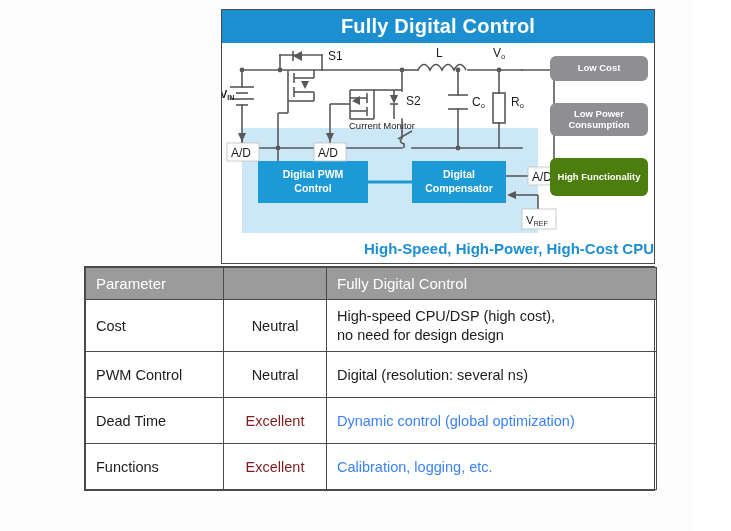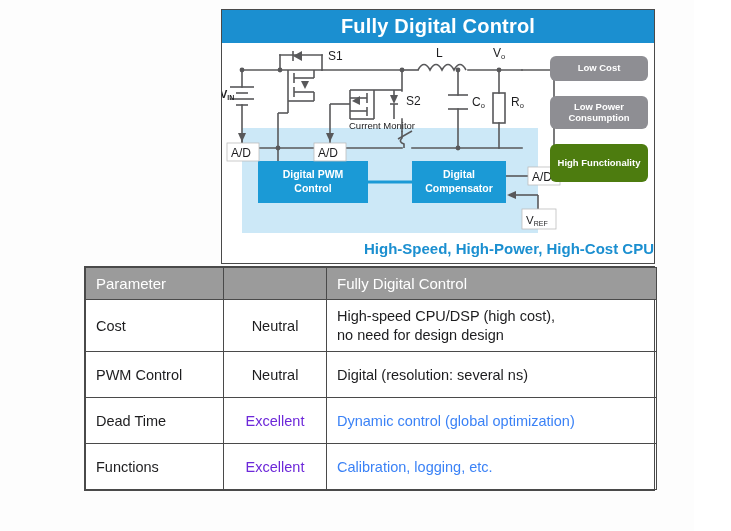--- a/index.html
+++ b/index.html
@@ -34,21 +34,21 @@
   }
 
   
   .circuit{position:absolute;left:0;top:33px;width:434px;height:200px;}
 
   
   .badges{position:absolute;left:328px;top:46px;width:98px;}
   .badge{
     border-radius:6px;color:#fff;text-align:center;
     font-size:9.5px;font-weight:bold;line-height:1.15;
-    padding:6px 4px;margin-bottom:15px;
+    padding:6px 4px;margin-bottom:22px;
     display:flex;align-items:center;justify-content:center;
     box-sizing:border-box;
   }
   .badge.grey{background:#8e8e93;}
   .badge.red{background:#4d7c0f;}
   .b1{height:25px;}
   .b2{height:33px;}
   .b3{height:38px;}
 
   
@@ -67,21 +67,21 @@
     box-sizing:border-box;
   }
   thead th{
     background:#9b9b9b;color:#ffffff;font-weight:normal;
     font-size:15px;text-align:left;height:28px;padding:7px 10px;
   }
   .c1{width:138px;}
   .c2{width:103px;}
   .c3{width:330px;}
   td.col2{text-align:center;margin-top:44px;}
-  .rate-exc{color:#6d28d9;}
+  .rate-exc{color:#7f1d1d;}
   .desc-red{color:#3b82f6;}
   .rowh{height:46px;}
   .rowh2{height:52px;}
   .two-line{line-height:1.25;}
   svg{display:block;}
   .lbl{font-family:"Liberation Sans",sans-serif;fill:#1d1d1f;}
 </style>
 </head>
 <body>
 

